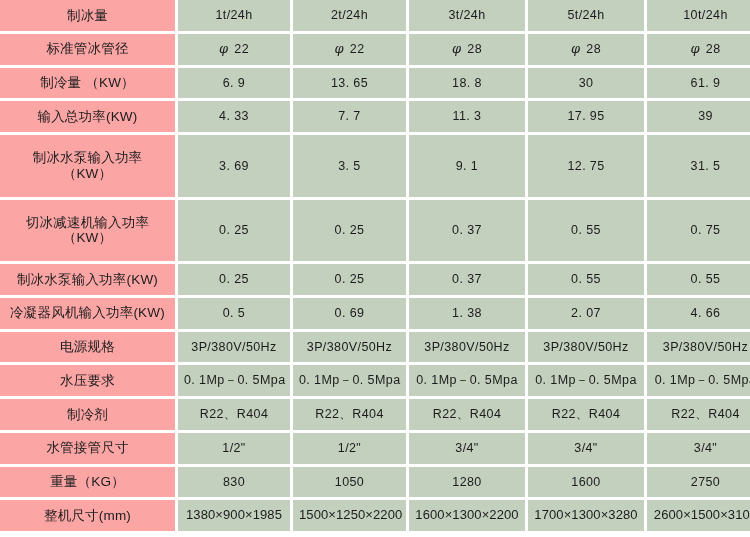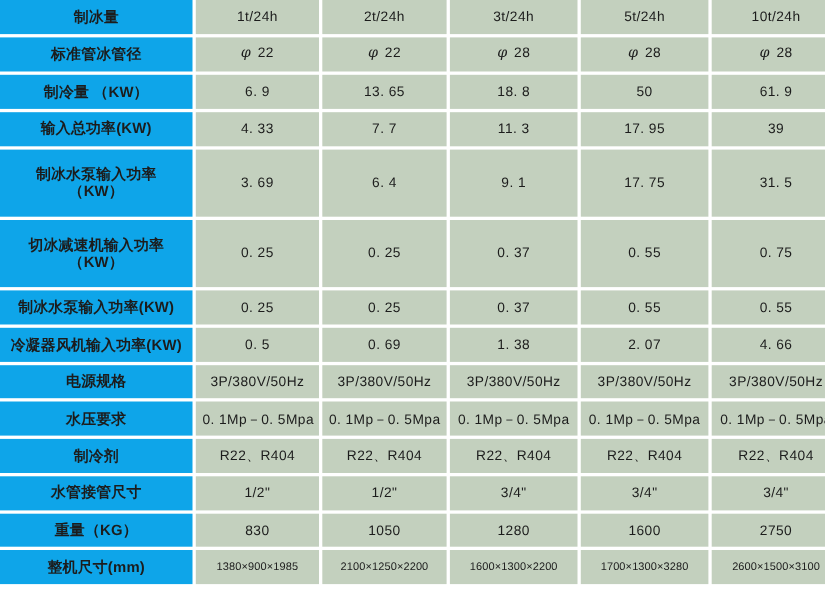--- a/index.html
+++ b/index.html
@@ -23,35 +23,35 @@
   }
   #spec-table td {
     padding: 0 6px;
     vertical-align: middle;
     text-align: center;
     color: #1c1c1c;
     line-height: 1.15;
     overflow: hidden;
   }
   td.label-cell {
-    background: #0ea5e9;
+    background: #fca5a5;
     text-align: left;
-    font-weight: bold;
+    font-weight: normal;
     font-size: 13.5px;
     padding-left: 8px;
     letter-spacing: 0.2px;
   }
   td.value-cell {
     background: #c3d0be;
     font-size: 12.5px;
     letter-spacing: 0.4px;
     white-space: nowrap;
   }
   td.value-cell.dims {
-    font-size: 10px;
+    font-size: 13px;
     letter-spacing: 0.1px;
   }
   col.c-label { width: 175px; }
   col.c-v1 { width: 112px; }
   col.c-v2 { width: 113px; }
   col.c-v3 { width: 116px; }
   col.c-v4 { width: 116px; }
   col.c-v5 { width: 117px; }
   .phi {
     font-family: "DejaVu Serif", serif;
@@ -90,39 +90,39 @@
       <td class="value-cell"><span class="phi">φ</span> 28</td>
       <td class="value-cell"><span class="phi">φ</span> 28</td>
       <td class="value-cell"><span class="phi">φ</span> 28</td>
     </tr>
 
     <tr>
       <td class="label-cell">制冷量 （KW）</td>
       <td class="value-cell">6. 9</td>
       <td class="value-cell">13. 65</td>
       <td class="value-cell">18. 8</td>
-      <td class="value-cell">50</td>
+      <td class="value-cell">30</td>
       <td class="value-cell">61. 9</td>
     </tr>
 
     <tr>
       <td class="label-cell">输入总功率(KW)</td>
       <td class="value-cell">4. 33</td>
       <td class="value-cell">7. 7</td>
       <td class="value-cell">11. 3</td>
       <td class="value-cell">17. 95</td>
       <td class="value-cell">39</td>
     </tr>
 
     <tr>
       <td class="label-cell">制冰水泵输入功率　 （KW）</td>
       <td class="value-cell">3. 69</td>
-      <td class="value-cell">6. 4</td>
+      <td class="value-cell">3. 5</td>
       <td class="value-cell">9. 1</td>
-      <td class="value-cell">17. 75</td>
+      <td class="value-cell">12. 75</td>
       <td class="value-cell">31. 5</td>
     </tr>
 
     <tr>
       <td class="label-cell">切冰减速机输入功率（KW）</td>
       <td class="value-cell">0. 25</td>
       <td class="value-cell">0. 25</td>
       <td class="value-cell">0. 37</td>
       <td class="value-cell">0. 55</td>
       <td class="value-cell">0. 75</td>
@@ -187,20 +187,20 @@
       <td class="value-cell">830</td>
       <td class="value-cell">1050</td>
       <td class="value-cell">1280</td>
       <td class="value-cell">1600</td>
       <td class="value-cell">2750</td>
     </tr>
 
     <tr>
       <td class="label-cell">整机尺寸(mm)</td>
       <td class="value-cell dims">1380×900×1985</td>
-      <td class="value-cell dims">2100×1250×2200</td>
+      <td class="value-cell dims">1500×1250×2200</td>
       <td class="value-cell dims">1600×1300×2200</td>
       <td class="value-cell dims">1700×1300×3280</td>
       <td class="value-cell dims">2600×1500×3100</td>
     </tr>
 
   </tbody>
 </table>
 
 </body></html>

